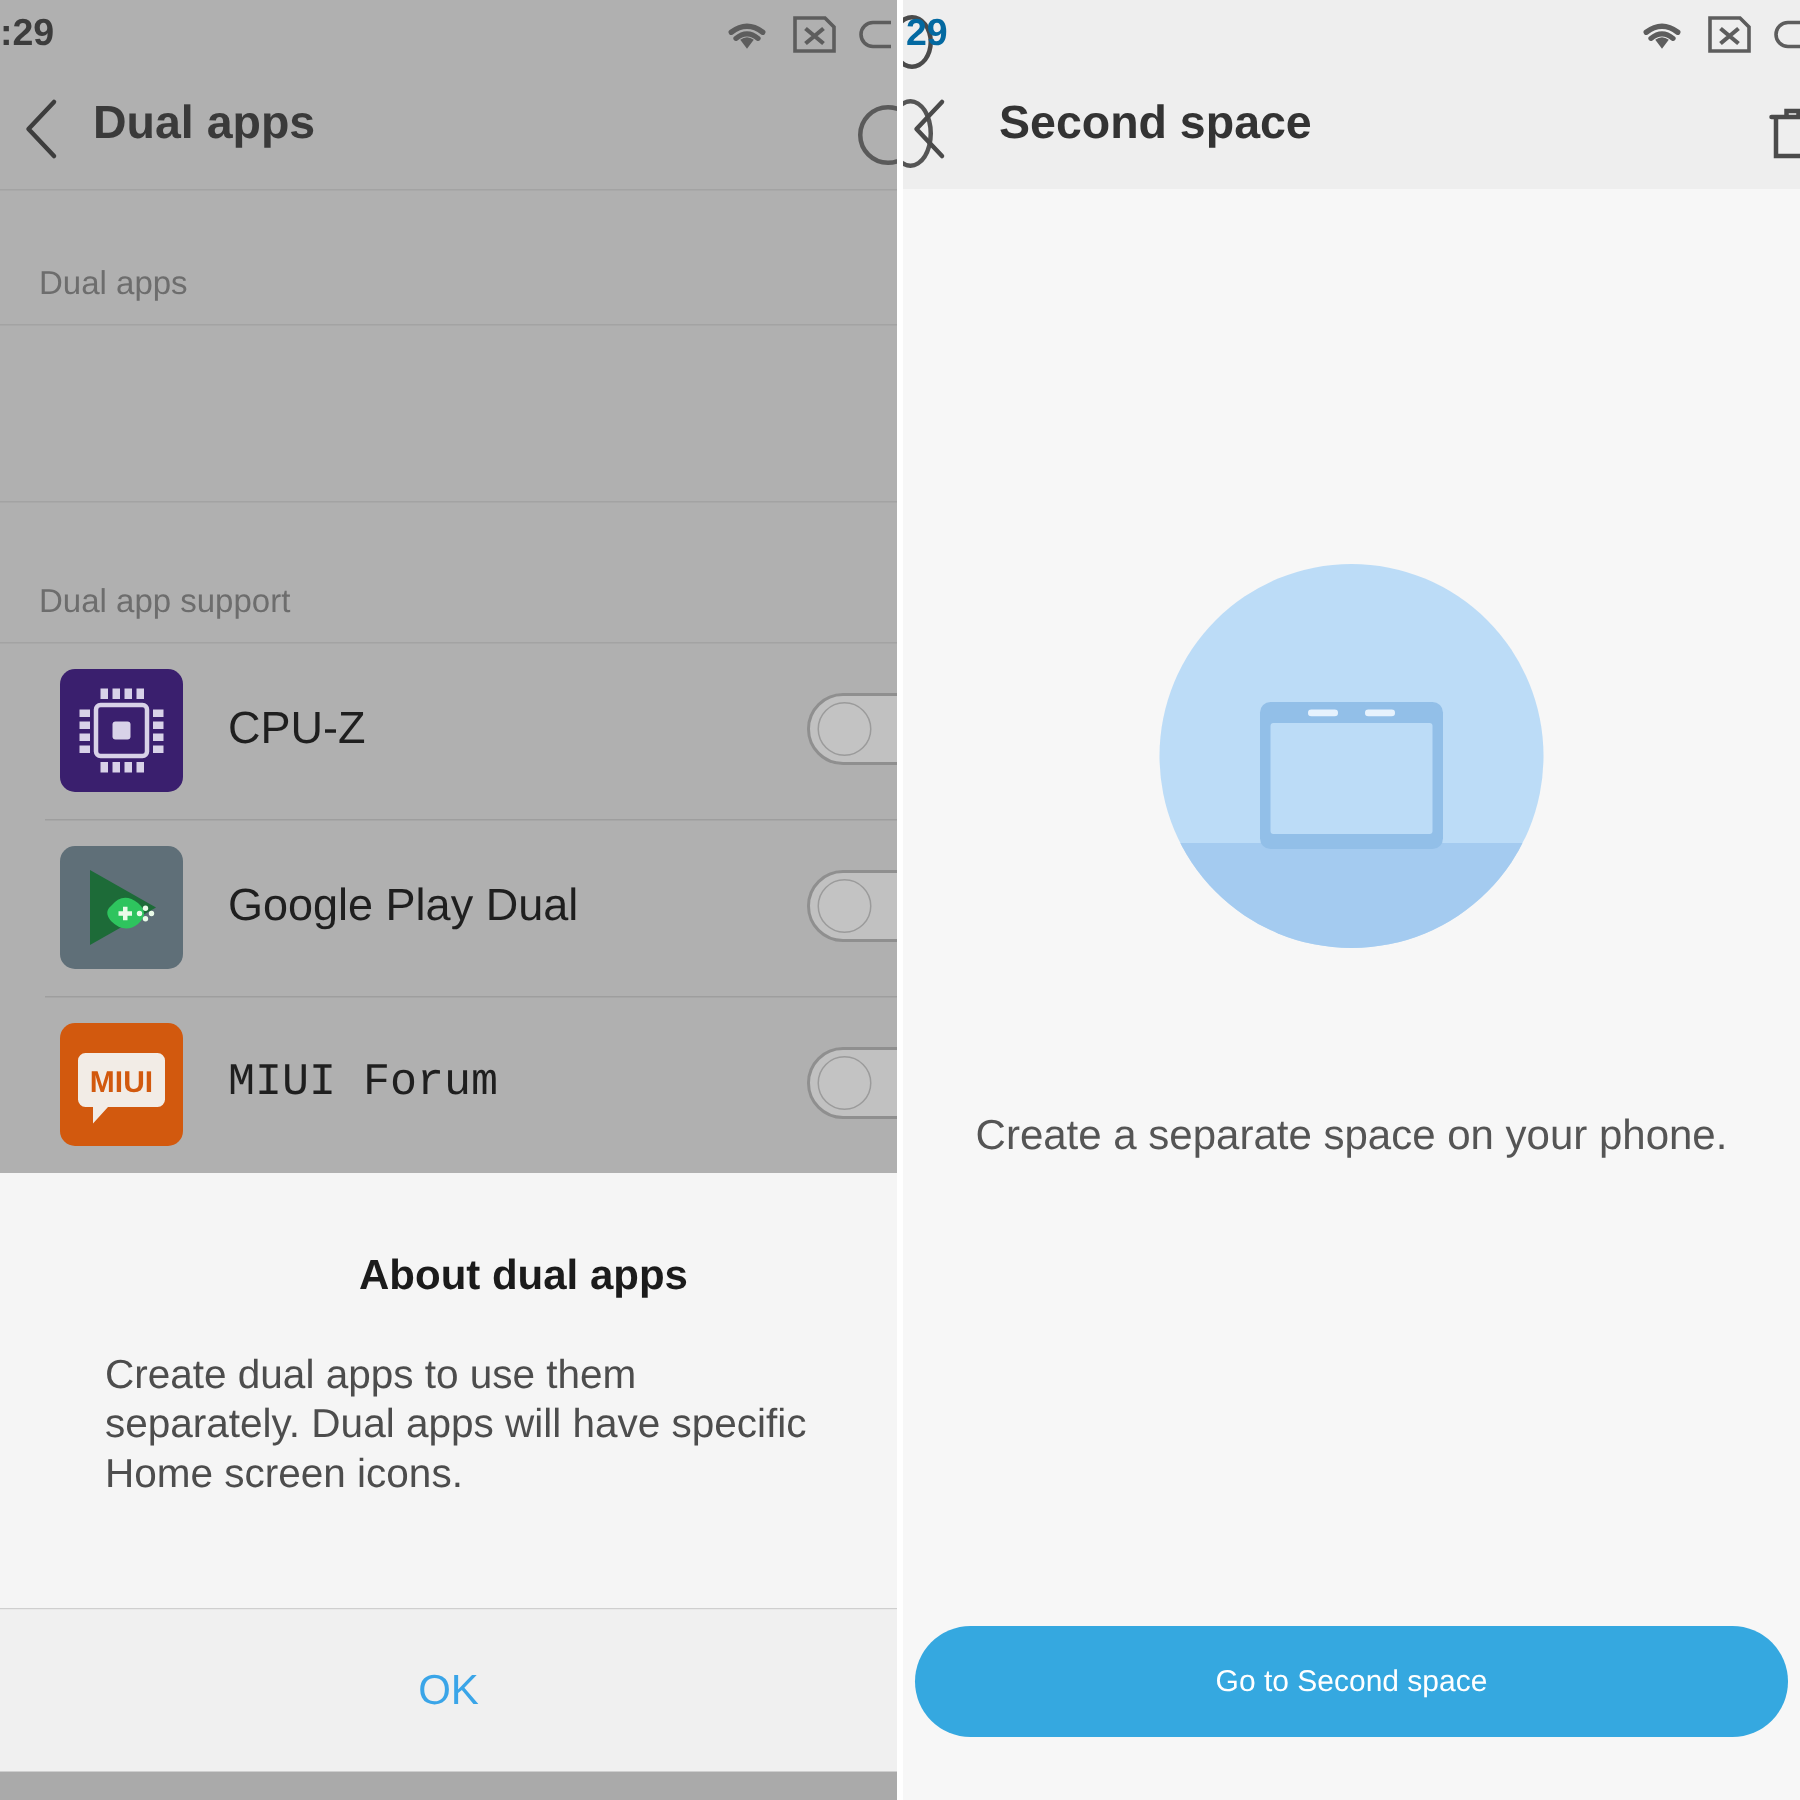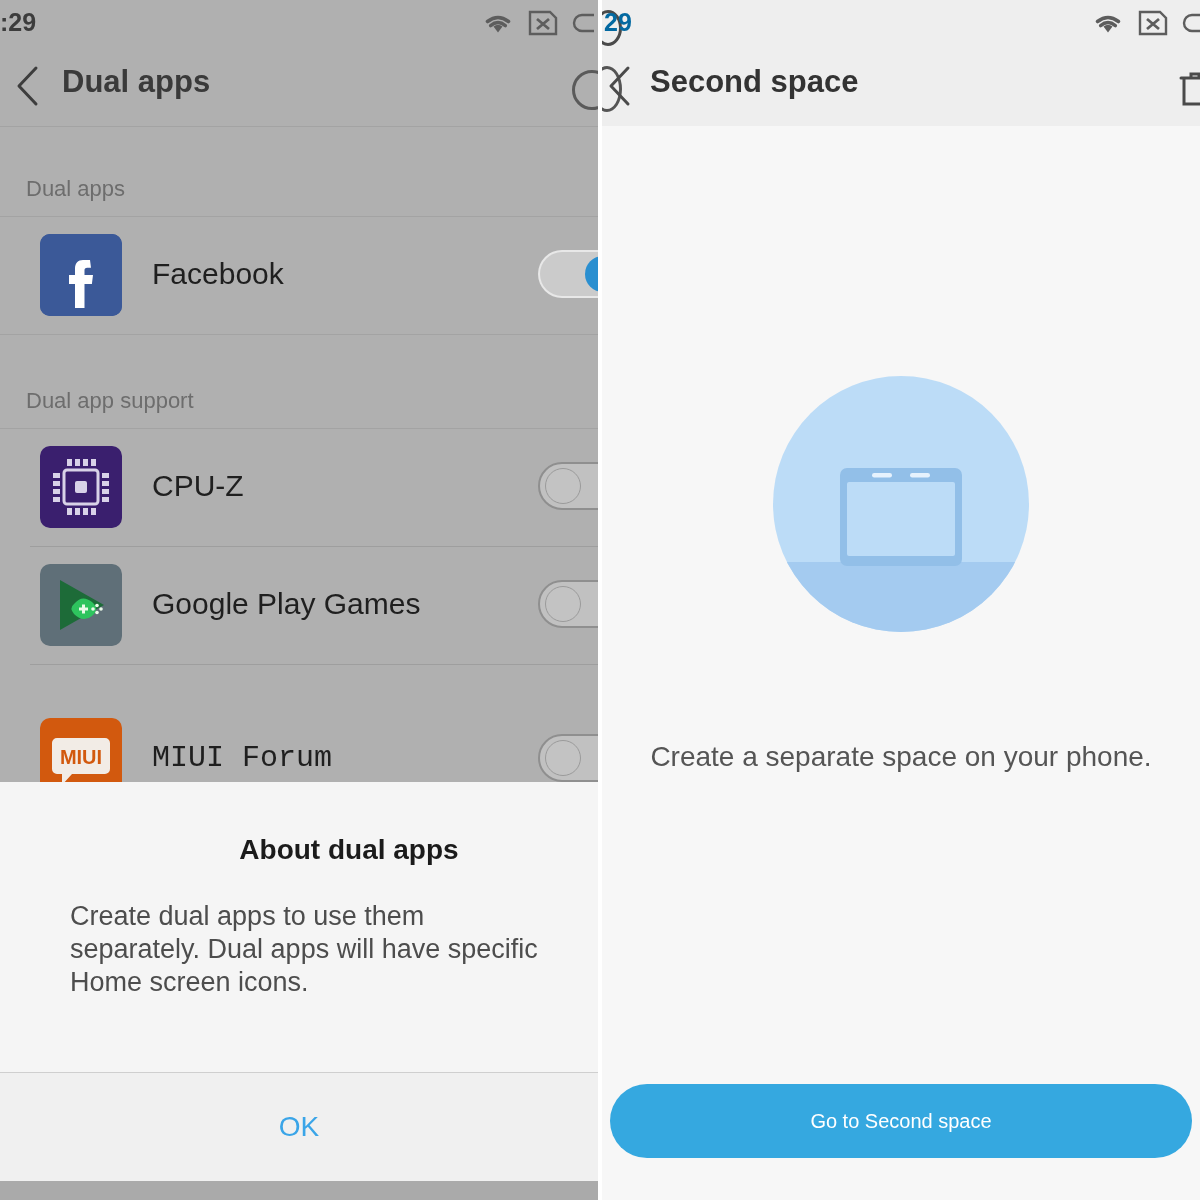--- a/index.html
+++ b/index.html
@@ -182,21 +182,21 @@
   .r-titlebar {
     position: absolute; left: 0; top: 48px;
     width: 598px; height: 78px; background: #eeeeee;
   }
   .r-clip-circle {
     position: absolute; left: -10px; top: 18px;
     width: 24px; height: 40px;
     border: 3px solid #555; border-radius: 50%;
   }
   .r-title {
-    position: absolute; left: 48px; top: 16px;
+    position: absolute; left: 64px; top: 16px;
     font-size: 31px; font-weight: bold; color: #333333;
   }
   .r-trash {
     position: absolute; right: -12px; top: 22px;
     width: 34px; height: 38px;
   }
 
   .illus-wrap {
     position: absolute; left: 0; top: 372px;
     width: 598px; height: 264px;
@@ -258,32 +258,20 @@
         </span>
         <span class="l-title">Dual apps</span>
         <span class="l-topright-circle"></span>
       </div>
 
       <div class="sec-div" style="top:126px;"></div>
 
       <div class="section-label" style="top:176px;">Dual apps</div>
       <div class="sec-div" style="top:216px;"></div>
 
-      <div class="list-row" style="top:216px; height:118px;">
-        <span class="app-icon" style="top:18px; background:#3b5998;">
-          <svg width="82" height="82" viewBox="0 0 82 82">
-            <rect width="82" height="82" rx="8" fill="#3b5998"></rect>
-            <path d="M50 26 h-7 c-5 0 -8 3.4 -8 8.6 V41 h-6 v9 h6 v24 h9.5 V50 h7.4 l1.1 -9 h-8.5 v-4.7 c0 -1.7 0.7 -2.6 2.8 -2.6 H51 Z" fill="#ffffff"></path>
-          </svg>
-        </span>
-        <span class="app-name" style="top:41px;">Facebook</span>
-        <span class="toggle on" style="left:538px; top:34px;">
-          <span class="knob"></span>
-        </span>
-      </div>
 
       <div class="sec-div" style="top:334px;"></div>
 
       <div class="section-label" style="top:388px;">Dual app support</div>
       <div class="sec-div" style="top:428px;"></div>
 
       <div class="list-row" style="top:428px; height:118px;">
         <span class="app-icon" style="top:18px;">
           <svg width="82" height="82" viewBox="0 0 82 82">
             <rect width="82" height="82" rx="8" fill="#3a1f6e"></rect>
@@ -325,28 +313,28 @@
             <g fill="#eafbe9">
               <rect x="39" y="43.5" width="9" height="3"></rect>
               <rect x="42" y="40.5" width="3" height="9"></rect>
               <circle cx="57" cy="41.5" r="1.8"></circle>
                 <circle cx="61" cy="45" r="1.8"></circle>
               <circle cx="57" cy="48.5" r="1.8"></circle>
                 <circle cx="53" cy="45" r="1.8"></circle>
             </g>
           </svg>
         </span>
-        <span class="app-name" style="top:41px;">Google Play Games</span>
+        <span class="app-name" style="top:41px;">Google Play Dual</span>
         <span class="toggle off" style="left:538px; top:34px;">
           <span class="knob"></span>
         </span>
       </div>
       <div class="row-div" style="top:664px;"></div>
 
-      <div class="list-row" style="top:664px; height:118px;margin-top:36px;">
+      <div class="list-row" style="top:664px; height:118px;">
         <span class="app-icon" style="top:18px;">
           <svg width="82" height="82" viewBox="0 0 82 82">
             <rect width="82" height="82" rx="8" fill="#d2590e"></rect>
             <path d="M17 20 H65 a5 5 0 0 1 5 5 V51 a5 5 0 0 1 -5 5 H32 l-10 11 V56 H17 a5 5 0 0 1 -5 -5 V25 a5 5 0 0 1 5 -5 Z" fill="#f2ece6"></path>
             <text x="41" y="46" font-family="Liberation Sans, sans-serif" font-size="20" font-weight="bold" fill="#d2590e" text-anchor="middle">MIUI</text>
           </svg>
         </span>
         <span class="app-name" style="top:41px;font-family:Liberation Mono, monospace;">MIUI Forum</span>
         <span class="toggle off" style="left:538px; top:34px;">
           <span class="knob"></span>

